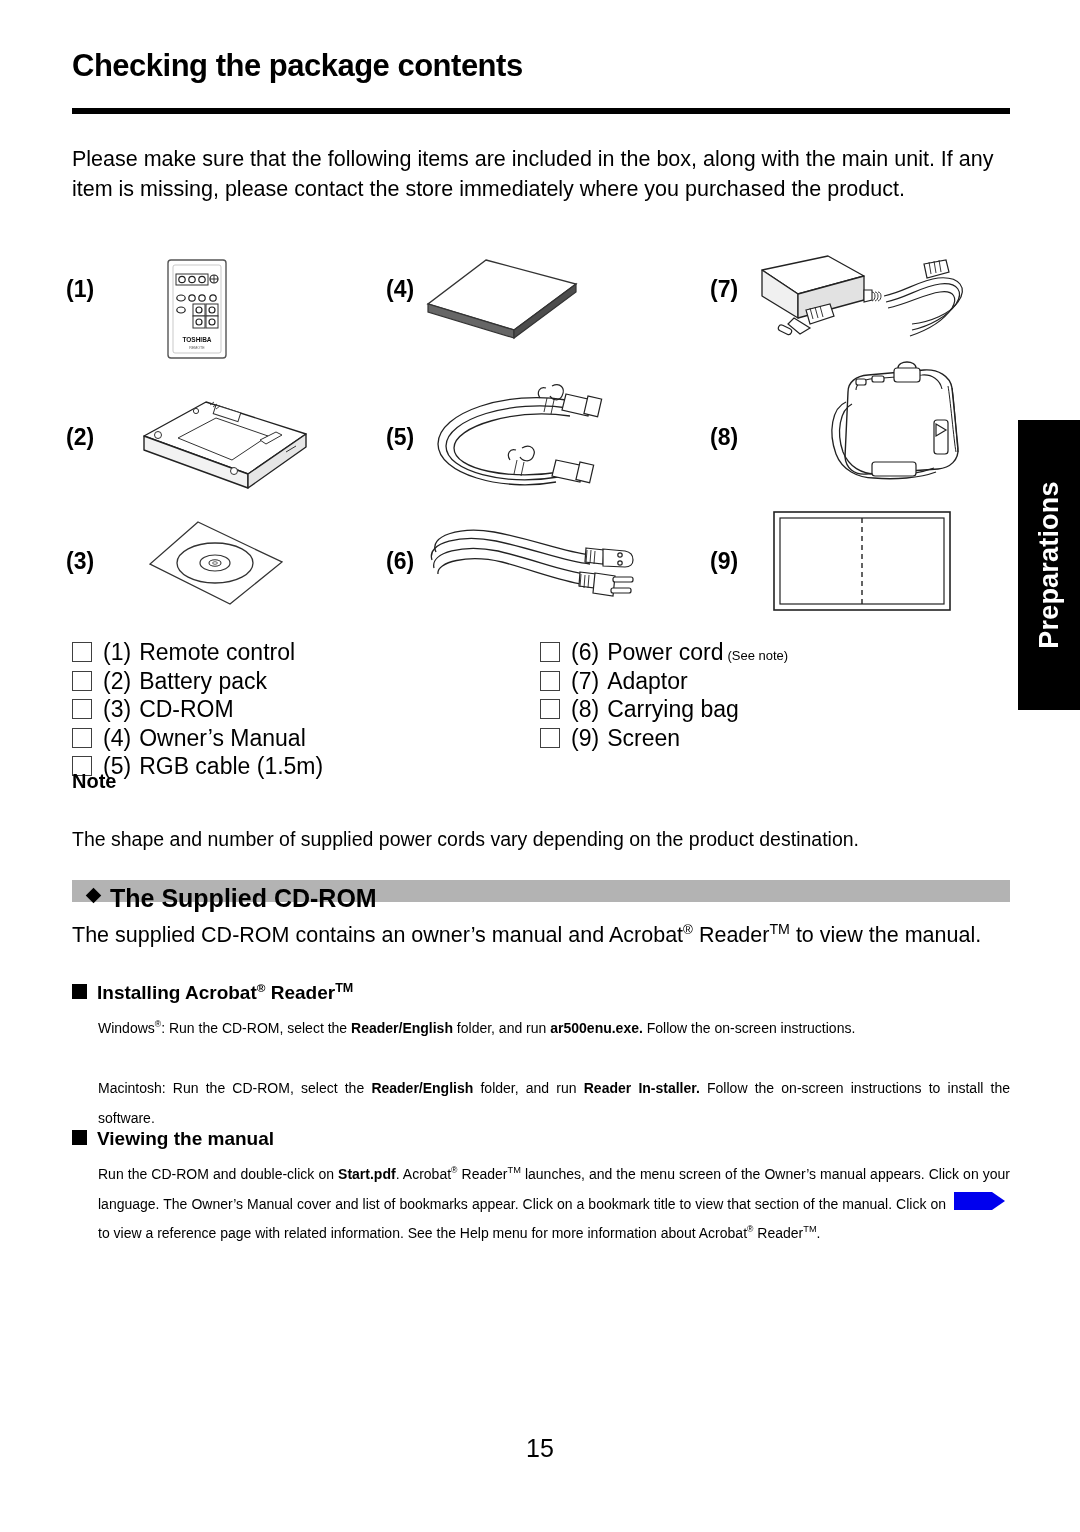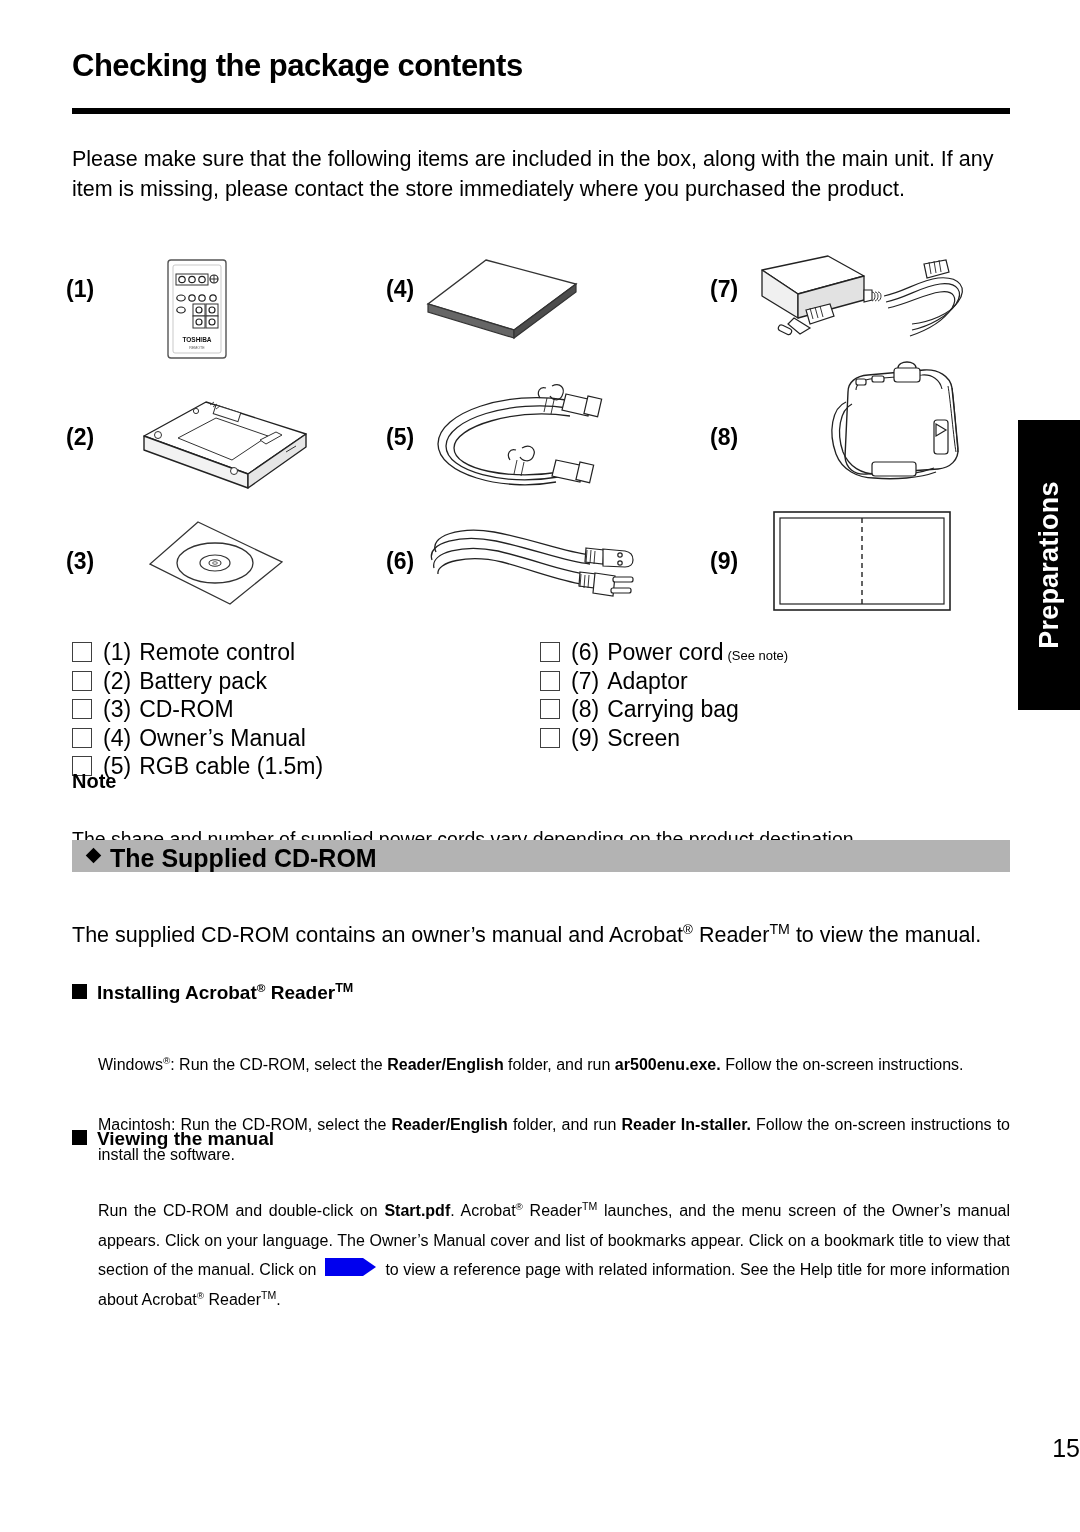--- a/index.html
+++ b/index.html
@@ -110,23 +110,23 @@
     top: 826px;
     width: 940px;
     font-size: 19.5px;
     line-height: 26px;
   }
 
   
   .section-bar {
     position: absolute;
     left: 72px;
-    top: 840px;
+    top: 880px;
     width: 938px;
-    height: 32px;
+    height: 22px;
     background: #b3b3b3;
   }
   .section-bar .diamond {
     position: absolute;
     left: 16px;
     top: 10px;
     width: 0; height: 0;
     font-size: 0;
   }
   .section-bar .diamond::before {
@@ -167,24 +167,23 @@
     background: #000;
     margin-right: 10px;
     position: relative;
     top: 0px;
   }
   .sub-head-install { left: 72px; top: 982px; }
   .sub-head-viewing { left: 72px; top: 1128px; }
 
   .para {
     position: absolute;
-    font-size: 16px;
+    font-size: 14px;
     line-height: 29.5px;
     text-align: justify;
-    margin-top: 36px;
   }
   .p-windows  { left: 98px; top: 1014px; width: 912px; }
   .p-mac      { left: 98px; top: 1074px; width: 912px; }
   .p-viewing  { left: 98px; top: 1160px; width: 912px; }
 
   sup.reg { font-size: 0.62em; vertical-align: super; line-height: 0; }
   sup.tm  { font-size: 0.66em; vertical-align: super; line-height: 0; }
   b { font-weight: bold; }
 
   
@@ -217,21 +216,21 @@
     white-space: nowrap;
     letter-spacing: 0.2px;
   }
 
   
   .page-number {
     position: absolute;
     left: 0;
     top: 1434px;
     width: 1080px;
-    text-align: right;
+    text-align: center;
     font-size: 25px;
   }
 </style>
 </head>
 <body>
 
 <div class="page-title">Checking the package contents</div>
 <div class="title-rule"></div>
 
 <div class="intro">Please make sure that the following items are included in the box, along with the main unit. If any item is missing, please contact the store immediately where you purchased the product.</div>
@@ -538,19 +537,19 @@
 <div class="sub-head sub-head-install"><span class="sq"></span><span>Installing Acrobat</span><sup class="reg">®</sup><span> Reader</span><sup class="tm">TM</sup></div>
 
 <div class="para p-windows"><span>Windows</span><sup class="reg">®</sup><span>: Run the CD-ROM, select the </span><b>Reader/English</b><span> folder, and run </span><b>ar500enu.exe.</b><span> Follow the on-screen instructions.</span></div>
 
 <div class="para p-mac"><span>Macintosh: Run the CD-ROM, select the </span><b>Reader/English</b><span> folder, and run </span><b>Reader In-staller.</b><span> Follow the on-screen instructions to install the software.</span></div>
 
 <div class="sub-head sub-head-viewing"><span class="sq"></span><span>Viewing the manual</span></div>
 
 <div class="para p-viewing"><span>Run the CD-ROM and double-click on </span><b>Start.pdf</b><span>. Acrobat</span><sup class="reg">®</sup><span> Reader</span><sup class="tm">TM</sup><span> launches, and the menu screen of the Owner’s manual appears. Click on your language. The Owner’s Manual cover and list of bookmarks appear. Click on a bookmark title to view that section of the manual. Click on </span><span class="blue-arrow"><svg width="52" height="22" viewBox="0 0 52 22">
         <path d="M0,2 L38,2 L51,11 L38,20 L0,20 Z" fill="#0000ee"></path>
-      </svg></span><span> to view a reference page with related information. See the Help title for more information about Acrobat</span><sup class="reg">®</sup><span> Reader</span><sup class="tm">TM</sup><span>.</span></div>
+      </svg></span><span> to view a reference page with related information. See the Help menu for more information about Acrobat</span><sup class="reg">®</sup><span> Reader</span><sup class="tm">TM</sup><span>.</span></div>
 
 <div class="side-tab">
   <span class="tab-text">Preparations</span>
 </div>
 
 <div class="page-number">15</div>
 
 </body></html>

